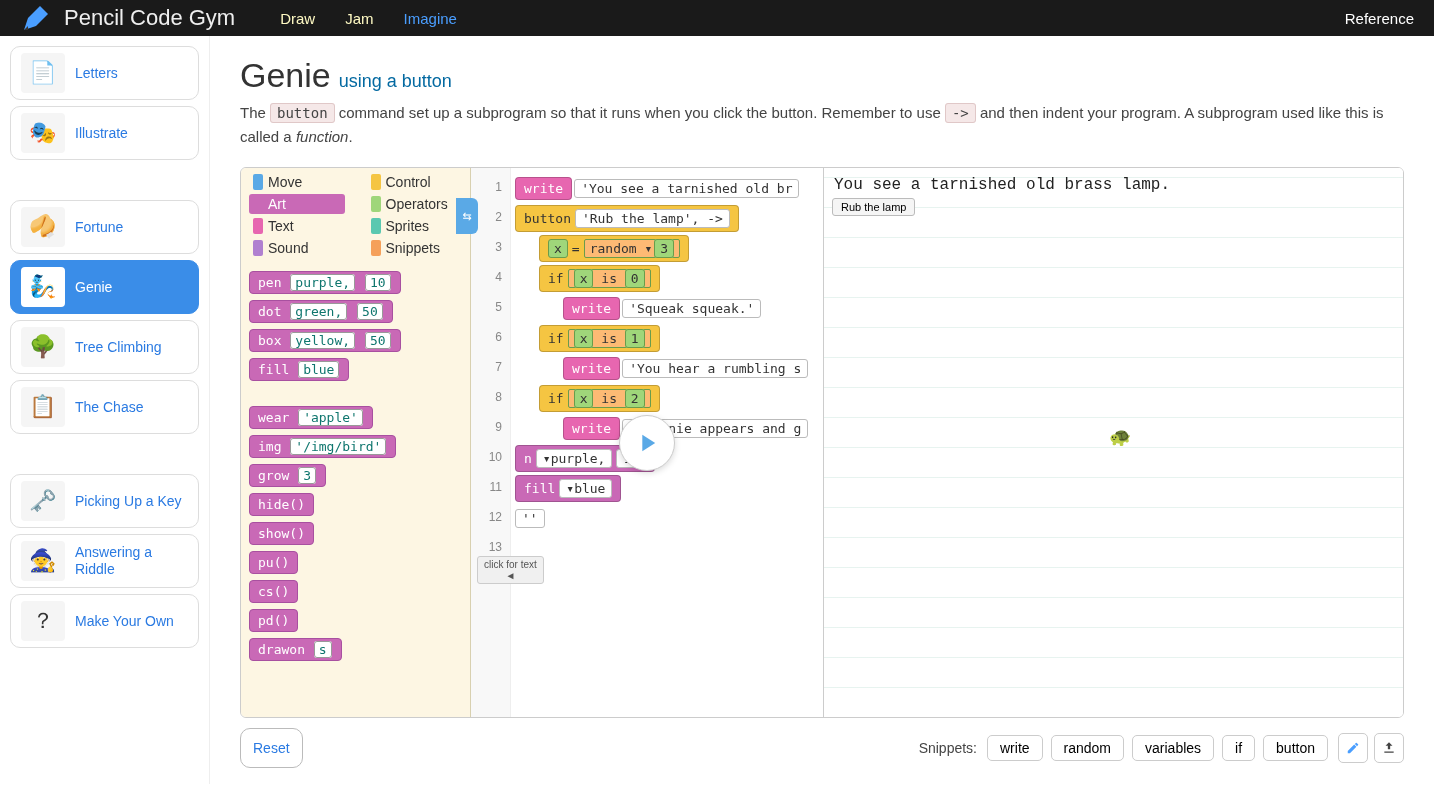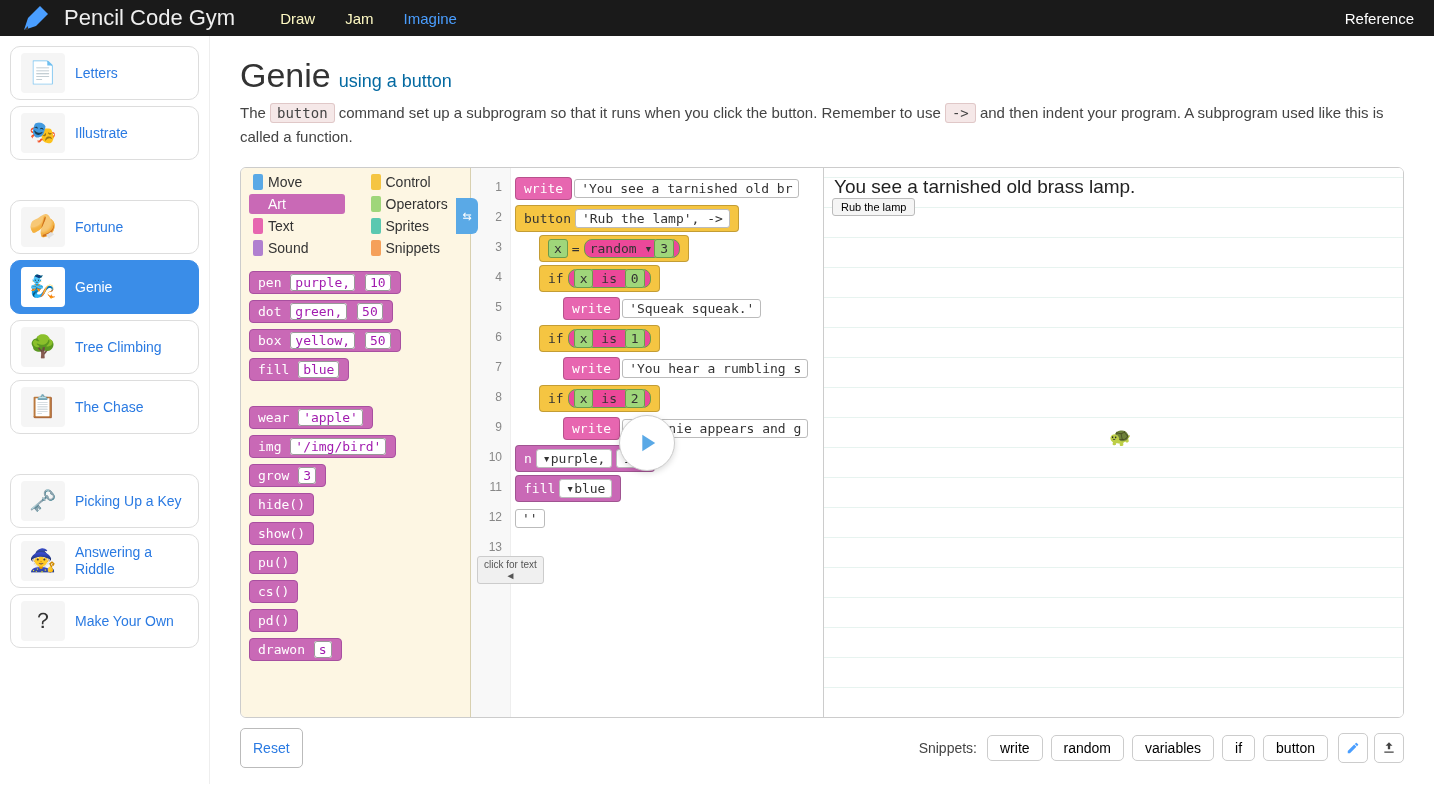--- a/index.html
+++ b/index.html
@@ -26,70 +26,70 @@
 .sidebar-icon { width: 44px; height: 40px; background: #f5f5f5; border-radius: 4px; display: flex; align-items: center; justify-content: center; flex-shrink: 0; font-size: 22px; }
 .sidebar-item.active .sidebar-icon { background: #fff; }
 .sidebar-label { color: #2a7ae2; font-size: 14px; font-weight: 500; line-height: 1.2; }
 
 
 .content { flex: 1; padding: 20px 30px 10px 30px; display: flex; flex-direction: column; overflow: hidden; }
 .page-title { font-size: 34px; font-weight: 400; margin-bottom: 6px; display: flex; align-items: baseline; gap: 8px; }
 .page-subtitle { font-size: 18px; color: #0369a1; font-weight: 400; }
 .description { font-size: 15px; color: #444; margin-bottom: 18px; line-height: 1.6; }
 .code-chip { background: #f5e8e8; border: 1px solid #e0c8c8; padding: 1px 6px; border-radius: 3px; font-family: monospace; font-size: 14px; }
-.italic { }
+.italic { font-style: italic; }
 
 
 .editor-wrap { display: flex; flex: 1; border: 1px solid #ccc; border-radius: 6px; overflow: hidden; position: relative; min-height: 0; }
 
 
 .palette { width: 230px; background: #fdf6e3; border-right: 1px solid #d8d0b0; display: flex; flex-direction: column; }
 .palette-cats { display: grid; grid-template-columns: 1fr 1fr; padding: 4px 8px; gap: 2px 22px; }
 .palette-cat { display: flex; align-items: center; gap: 5px; padding: 2px 4px; cursor: pointer; font-size: 14px; }
 .palette-cat .swatch { width: 10px; height: 16px; border-radius: 2px; }
 .palette-cat.active { background: #c969b6; color: #fff; border-radius: 3px; }
 .palette-blocks { flex: 1; overflow-y: auto; padding: 6px 8px; }
 .palette-block { display: inline-block; background: #c969b6; color: #fff; font-family: monospace; font-size: 13px; padding: 3px 8px; border-radius: 4px; margin: 3px 0; border: 1px solid #a850a0; cursor: grab; white-space: nowrap; }
-.palette-block .arg { background: #fff; color: #a21caf; padding: 0 4px; border-radius: 3px; margin: 0 1px; border: 1px solid #999;}
+.palette-block .arg { background: #fff; color: #0f766e; padding: 0 4px; border-radius: 3px; margin: 0 1px; border: 1px solid #999;}
 
 
 .toggle-tab { position: absolute; left: 215px; top: 30px; width: 22px; height: 36px; background: #5aa9e6; border-radius: 0 6px 6px 0; z-index: 5; display:flex; align-items:center; justify-content:center; color:#fff; font-size:11px;}
 
 
 .code-editor { flex: 1; display: flex; background: #fff; position: relative; overflow: hidden; }
 .gutter { width: 40px; background: #f8f8f8; border-right: 1px solid #eee; text-align: right; padding: 4px 8px 0 0; color: #888; font-size: 12px; line-height: 30px; }
 .code-lines { flex: 1; padding: 4px 0 0 4px; font-family: monospace; font-size: 13px; position: relative; overflow: hidden;}
 .block-line { margin: 3px 0; display: flex; align-items: center; gap: 2px; height: 27px;}
 .blk { padding: 3px 8px; border-radius: 4px; border: 1px solid rgba(0,0,0,0.2); display: inline-flex; align-items: center; gap: 4px; white-space: nowrap;}
 .blk-write { background: #e766b0; color: #fff; }
 .blk-button { background: #f5c542; color: #333; }
 .blk-ctrl { background: #f5c542; color: #333; }
 .blk-string { background: #fff; color: #333; border: 1px solid #bbb; padding: 1px 6px; border-radius: 3px; font-family: monospace;}
 .blk-var { background: #9fd67a; color: #333; border:1px solid #6a9c4c; padding:1px 5px; border-radius:3px;}
-.blk-op { background: #ec4899; color: #333; padding:1px 5px; border-radius:8px; border:1px solid #6a9c4c;}
+.blk-op { background: #fdba74; color: #333; padding:1px 5px; border-radius:2px; border:1px solid #6a9c4c;}
 .blk-art { background: #c969b6; color: #fff; }
 .indent1 { margin-left: 24px; }
 .indent2 { margin-left: 48px; }
 
 
 .click-text { position: absolute; left: 236px; top: 360px; background: #f0f0f0; border: 1px solid #ccc; padding: 2px 6px; font-size: 10px; text-align:center; border-radius: 3px; color:#555; z-index:6;margin-top:28px;}
 
 
 .output { width: 580px; border-left: 1px solid #ccc; background: repeating-linear-gradient(0deg,#fff,#fff 29px,#cfe8e0 30px), repeating-linear-gradient(90deg,#fff,#fff 29px,#cfe8e0 30px); position: relative; }
-.output-text { position: absolute; top: 8px; left: 10px; font-family: Liberation Sans, sans-serif; font-size: 19px; color: #222; }
+.output-text { position: absolute; top: 8px; left: 10px; font-family: Liberation Mono, monospace; font-size: 16px; color: #222; }
 .output-btn { position: absolute; top: 30px; left: 8px; background: #f5f5f5; border: 1px solid #bbb; padding: 2px 8px; font-size: 11px; border-radius: 3px; cursor: pointer; }
 .turtle { position: absolute; top: 258px; left: 285px; color: #4aa; font-size: 18px; }
 
 
 .play-btn { position: absolute; left: 50%; top: 50%; transform: translate(-50%,-50%); width: 56px; height: 56px; background: #fff; border: 1px solid #ccc; border-radius: 50%; display: flex; align-items: center; justify-content: center; cursor: pointer; box-shadow: 0 2px 6px rgba(0,0,0,0.15); z-index:10;}
 .play-btn svg { fill: #5aa9e6; }
 
 
 .footer { display: flex; align-items: center; padding: 10px 0 6px 0; gap: 10px; }
-.reset-btn { border: 1px solid #bbb; background: #fff; padding: 11px 12px; border-radius: 5px; color: #2a7ae2; cursor: pointer; font-size: 14px; }
+.reset-btn { border: 1px solid #bbb; background: #fff; padding: 11px 12px; border-radius: 10px; color: #2a7ae2; cursor: pointer; font-size: 14px; }
 .footer-spacer { flex: 1; }
 .ref-label { font-size: 14px; color: #444; }
 .ref-btn { border: 1px solid #ccc; background: #fff; padding: 4px 12px; border-radius: 5px; cursor: pointer; font-size: 14px; }
 .footer-icons { margin-left: auto; display: flex; gap: 6px; }
 .footer-icon-btn { border: 1px solid #ccc; background: #fff; width: 30px; height: 30px; border-radius: 5px; display: flex; align-items: center; justify-content: center; cursor: pointer; }
 </style>
 </head>
 <body>
 
 <div class="header">

